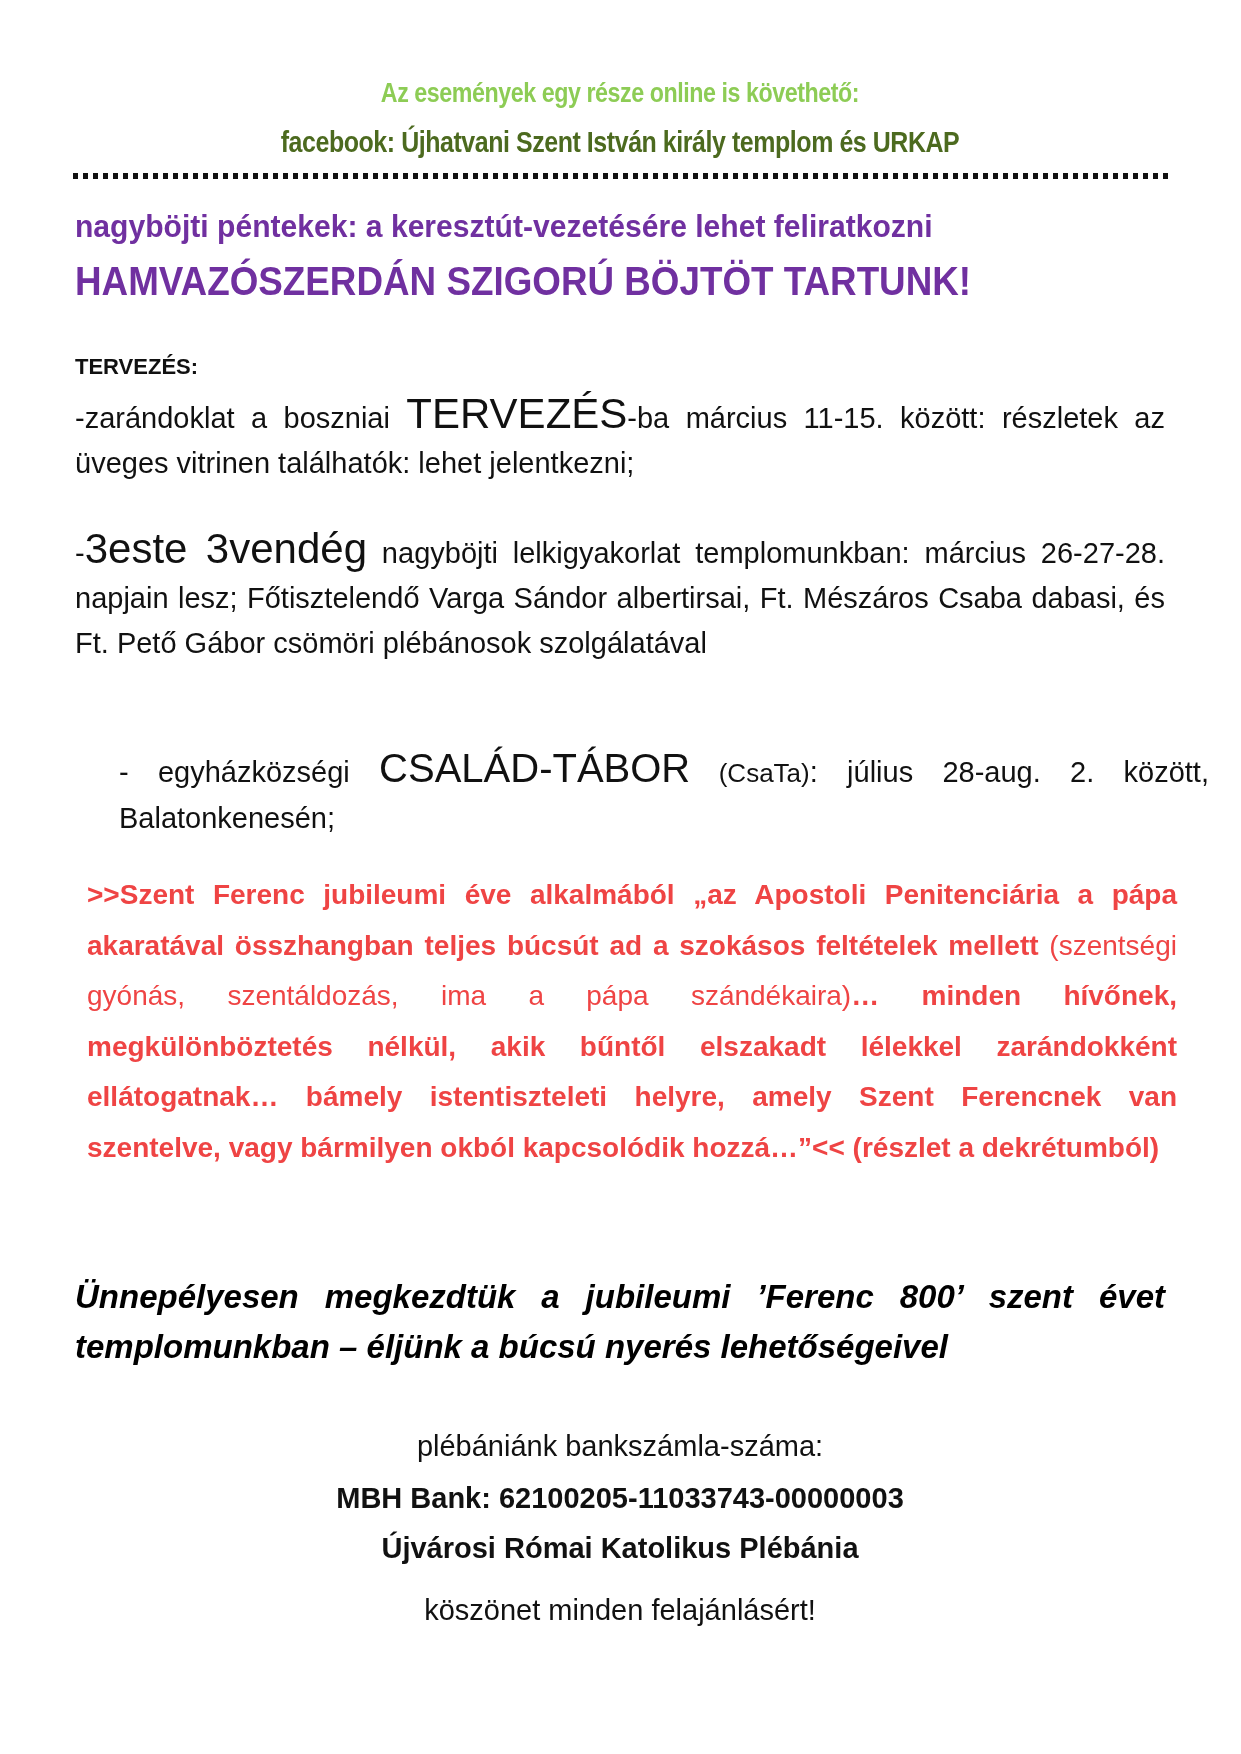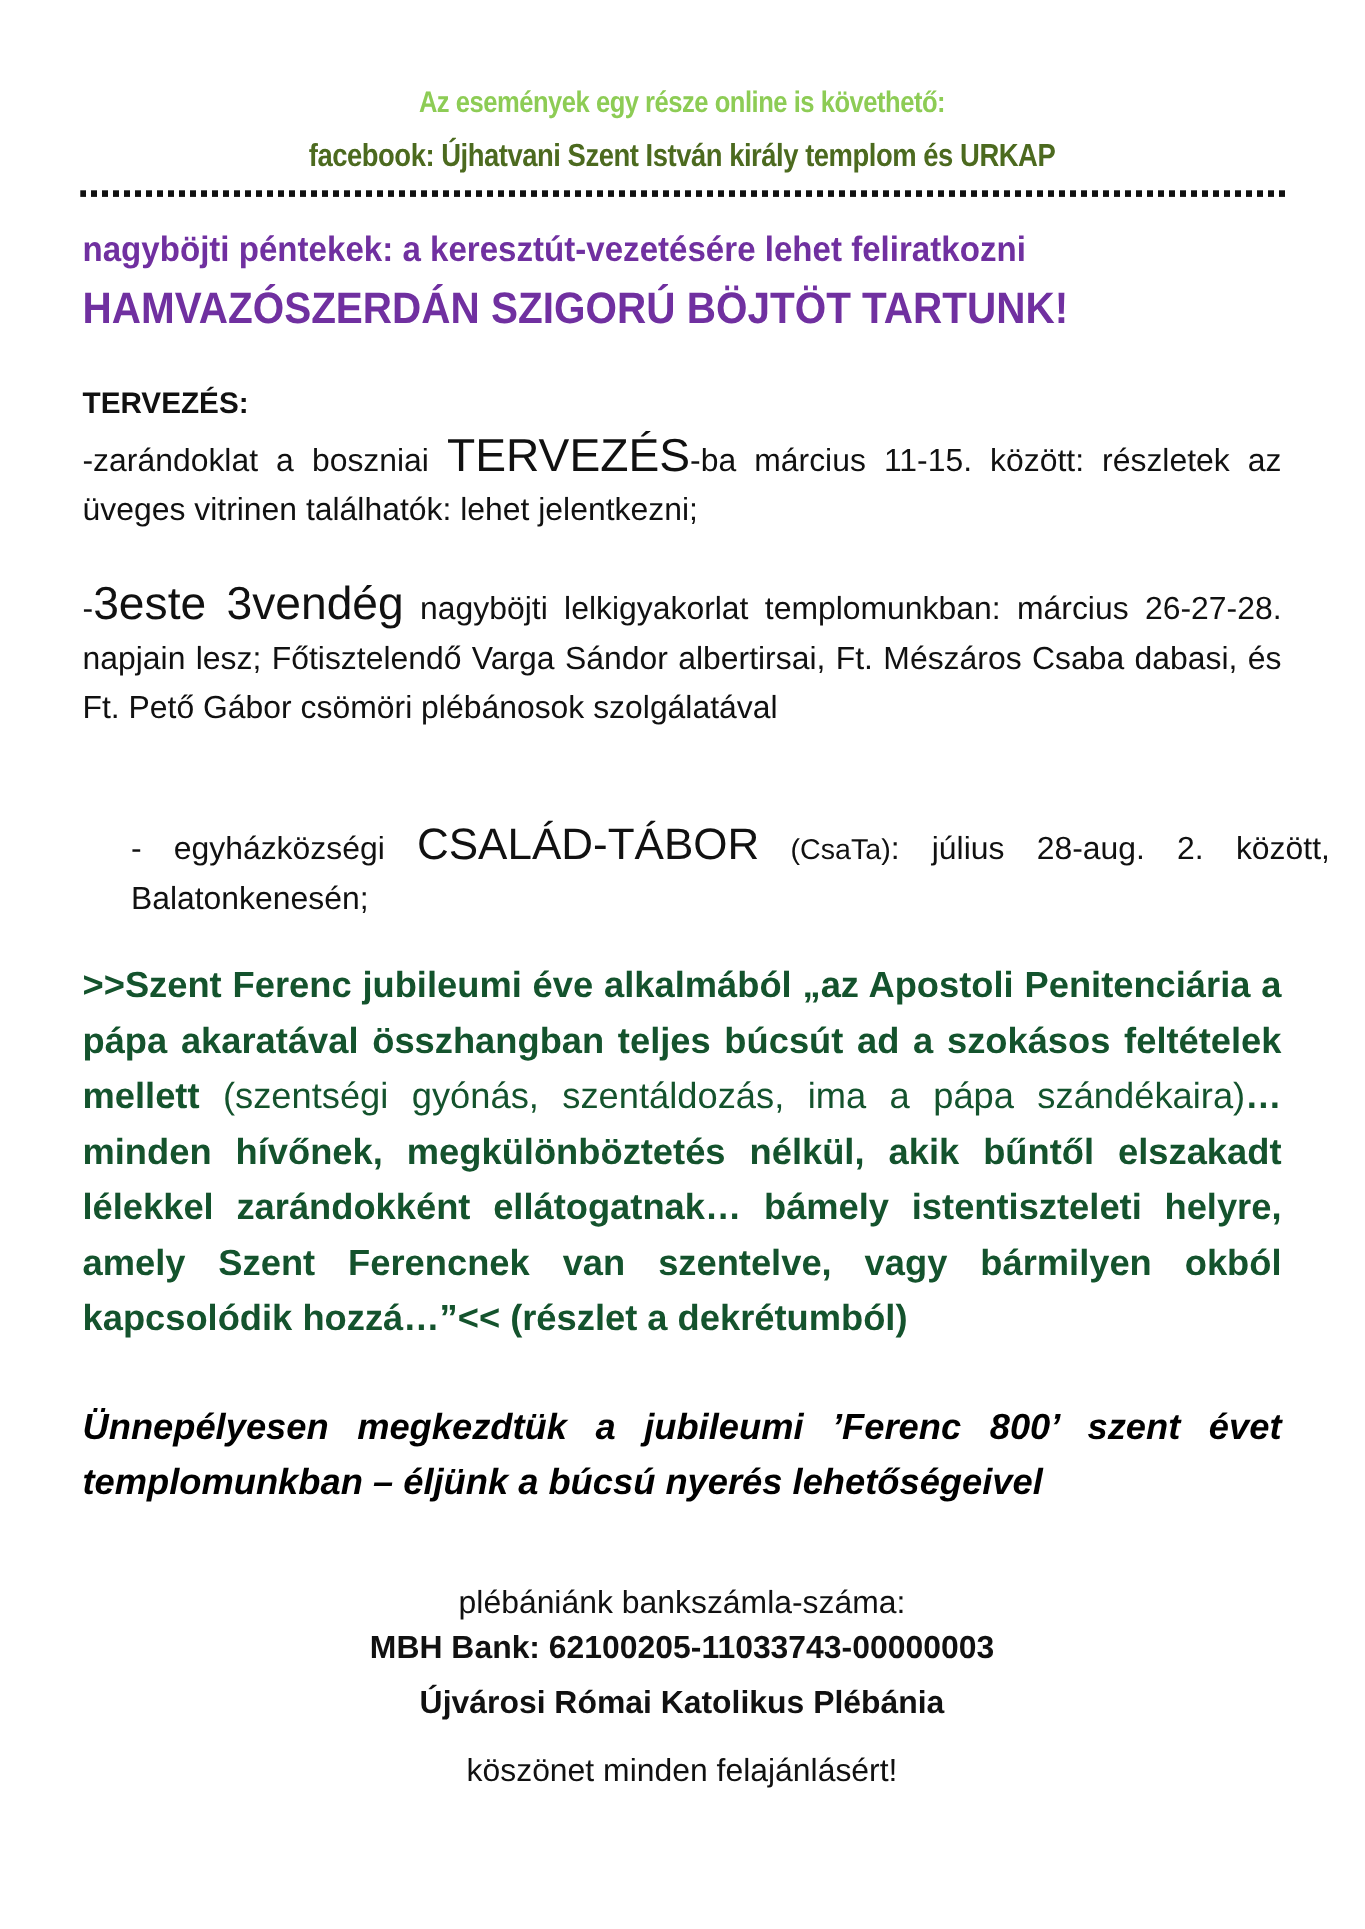--- a/index.html
+++ b/index.html
@@ -12,34 +12,34 @@
   .hdr2 { position: absolute; top: 126px; left: 0; width: 100%; text-align: center;
           font-weight: bold; font-size: 29px; color: #4c6a1f; letter-spacing: -0.5px;
           transform: scaleX(0.86); transform-origin: center; }
   .dots { position: absolute; top: 173px; left: -2px; width: 1096px; height: 6px;
           background-image: repeating-linear-gradient(90deg, #111 0 5px, transparent 5px 10px); }
   .purple1 { position: absolute; top: 208px; left: 0; font-weight: bold; font-size: 32px; color: #7030a0;
              transform: scaleX(0.94); transform-origin: left; white-space: nowrap; }
   .purple2 { position: absolute; top: 259px; left: 0; font-weight: bold; font-size: 40px; color: #7030a0;
              transform: scaleX(0.92); transform-origin: left; white-space: nowrap; }
   .body-text { font-size: 29px; line-height: 45px; text-align: justify; color: #111; }
-  .sec-title { position: absolute; top: 344px; left: 0; font-weight: bold; font-size: 27px; }
+  .sec-title { position: absolute; top: 344px; left: 0; font-weight: bold; font-size: 22px; }
   .p1 { position: absolute; top: 391px; left: 0; width: 1090px; }
   .p2 { position: absolute; top: 526px; left: 0; width: 1090px; }
   .p3 { position: absolute; top: 746px; left: 0; width: 1090px; margin-left: 44px; }
   .big { font-size: 42px; }
   .big2 { font-size: 40px; }
   .small { font-size: 26px; }
-  .brown { position: absolute; top: 870px; left: 0; width: 1090px; font-size: 33px; line-height: 50.5px;
-           color: #14532d; text-align: justify; }
+  .brown { position: absolute; top: 870px; left: 12px; width: 1090px; font-size: 28px; line-height: 50.5px;
+           color: #ef4444; text-align: justify; }
   .brown b { font-weight: bold; }
   .orange { position: absolute; top: 1272px; left: 0; width: 1090px; font-size: 33px; line-height: 50px;
             color: #000000; font-style: italic; font-weight: bold; text-align: justify; }
   .bank { position: absolute; left: 0; width: 1090px; text-align: center; font-size: 29px; color: #111; }
-  .bank1 { top: 1430px; margin-top: 11px; }
+  .bank1 { top: 1430px; }
   .bank2 { top: 1482px; font-weight: bold; }
   .bank3 { top: 1532px; font-weight: bold; }
   .bank4 { top: 1594px; }
 </style>
 </head>
 <body>
 
 <div class="page">
   <div class="hdr1">Az események egy része online is követhető:</div>
   <div class="hdr2">facebook: Újhatvani Szent István király templom és URKAP</div>

